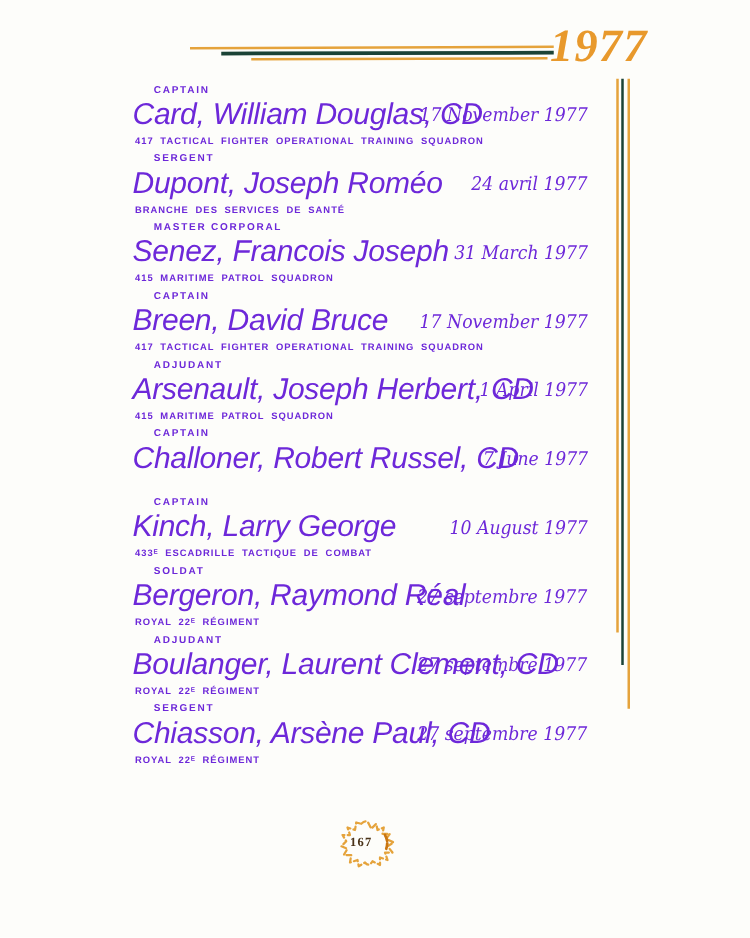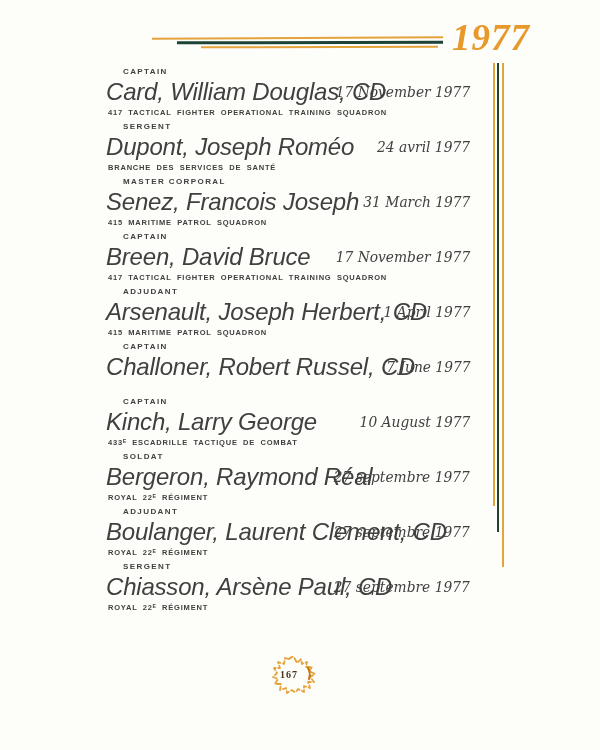--- a/index.html
+++ b/index.html
@@ -18,31 +18,31 @@
   .rule.gold{background:var(--gold);}
   .rule.green{background:var(--green);}
   .hrule-1{left:152px;top:37px;width:291px;height:2px;transform:rotate(-0.25deg);}
   .hrule-2{left:177px;top:41px;width:266px;height:2.5px;transform:rotate(-0.15deg);}
   .hrule-3{left:201px;top:46px;width:237px;height:2px;transform:rotate(-0.15deg);}
   .year{
     position:absolute;left:440px;top:18px;width:90px;
     font-family:"Liberation Serif",serif;
     font-style:italic;font-weight:bold;
     font-size:37px;line-height:40px;
-    color:#e8992c;text-align:right;
+    color:#e8992c;text-align:left;
     letter-spacing:1px;
   }
   
   .vrule-1{left:493px;top:63px;width:2px;height:443px;}
   .vrule-2{left:497px;top:63px;width:2px;height:469px;}
   .vrule-3{left:502px;top:63px;width:2px;height:504px;}
   
   .entries{
     position:absolute;left:106px;top:67px;width:364px;
-    color:#404040;
+    color:#6d28d9;
   }
   .entry{position:relative;height:55px;}
   .entry-rank{
     margin-left:17px;
     font-size:8px;font-weight:bold;letter-spacing:1.4px;
     line-height:10px;white-space:nowrap;
   }
   .name-row{position:relative;height:30px;line-height:30px;}
   .entry-name{
     font-family:Liberation Sans, sans-serif;font-style:italic;

